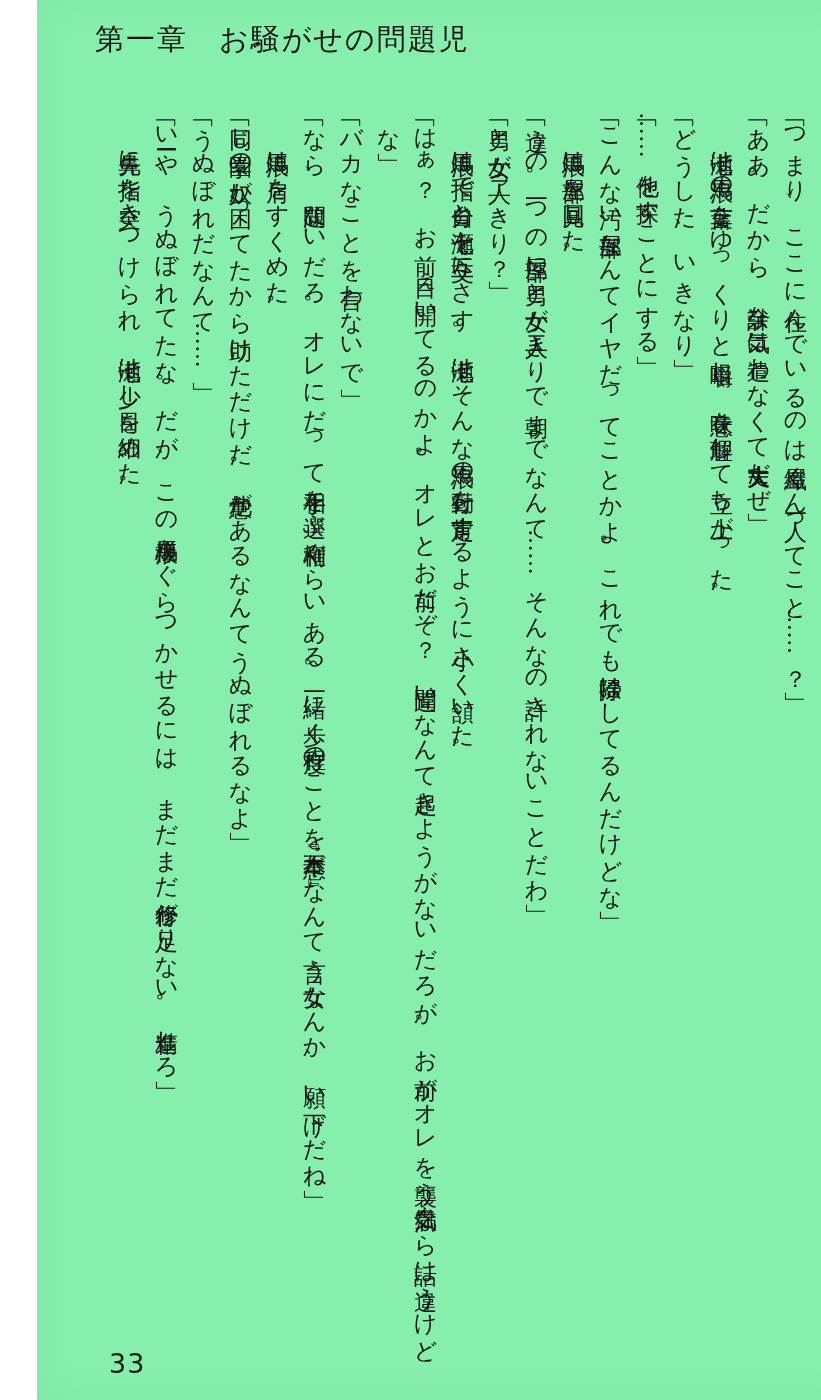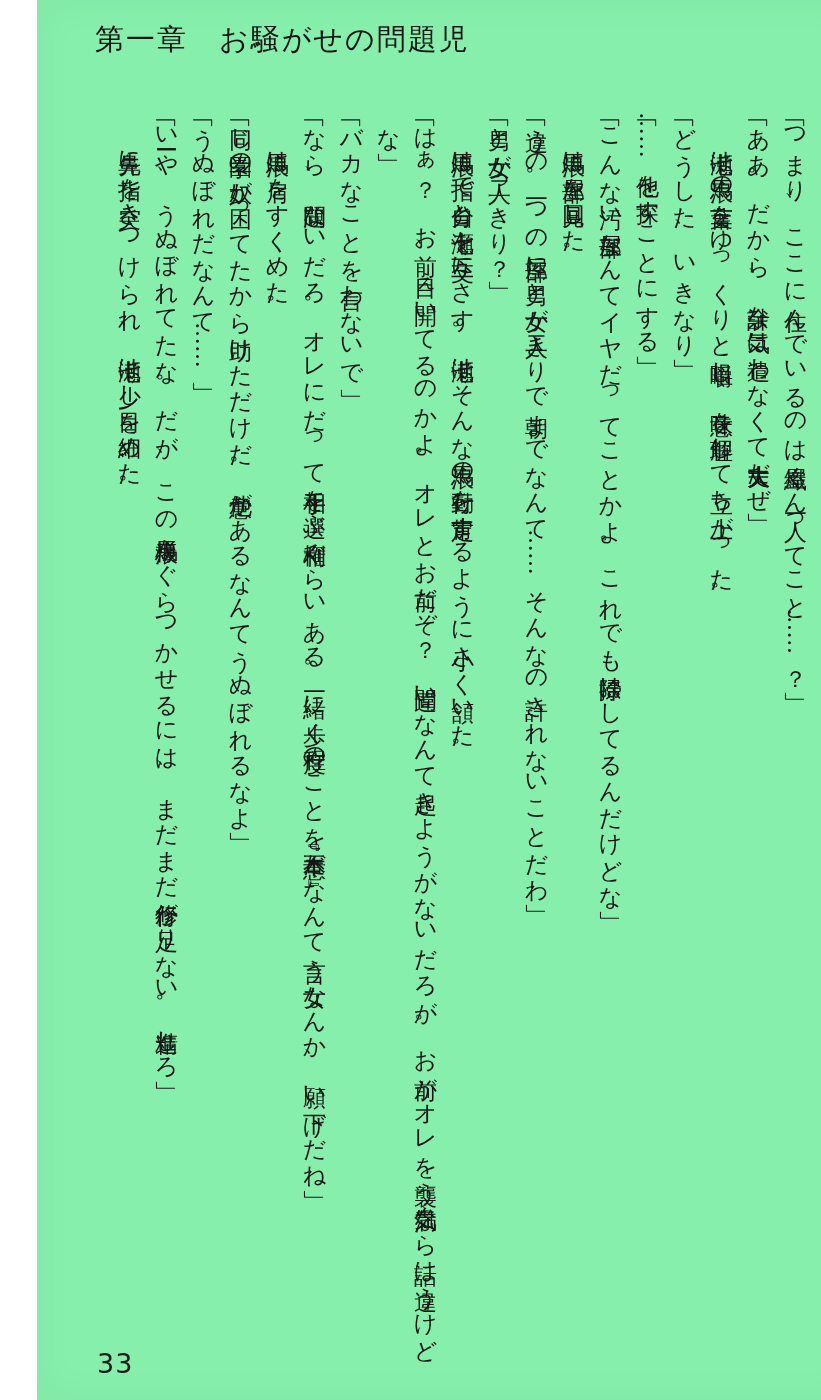--- a/index.html
+++ b/index.html
@@ -44,21 +44,21 @@
     padding: 0;
     word-break: break-all;
     overflow-wrap: anywhere;
     line-break: anywhere;
   }
   .text-block p.indent {
     text-indent: 23px;
   }
   .page-number {
     position: absolute;
-    left: 60px;
+    left: 72px;
     top: 1348px;
     font-size: 27px;
     letter-spacing: 1px;
     font-family: "DejaVu Sans", "Liberation Sans", sans-serif;
     color: #1c1c1c;
   }
 </style>
 </head>
 <body>
 

